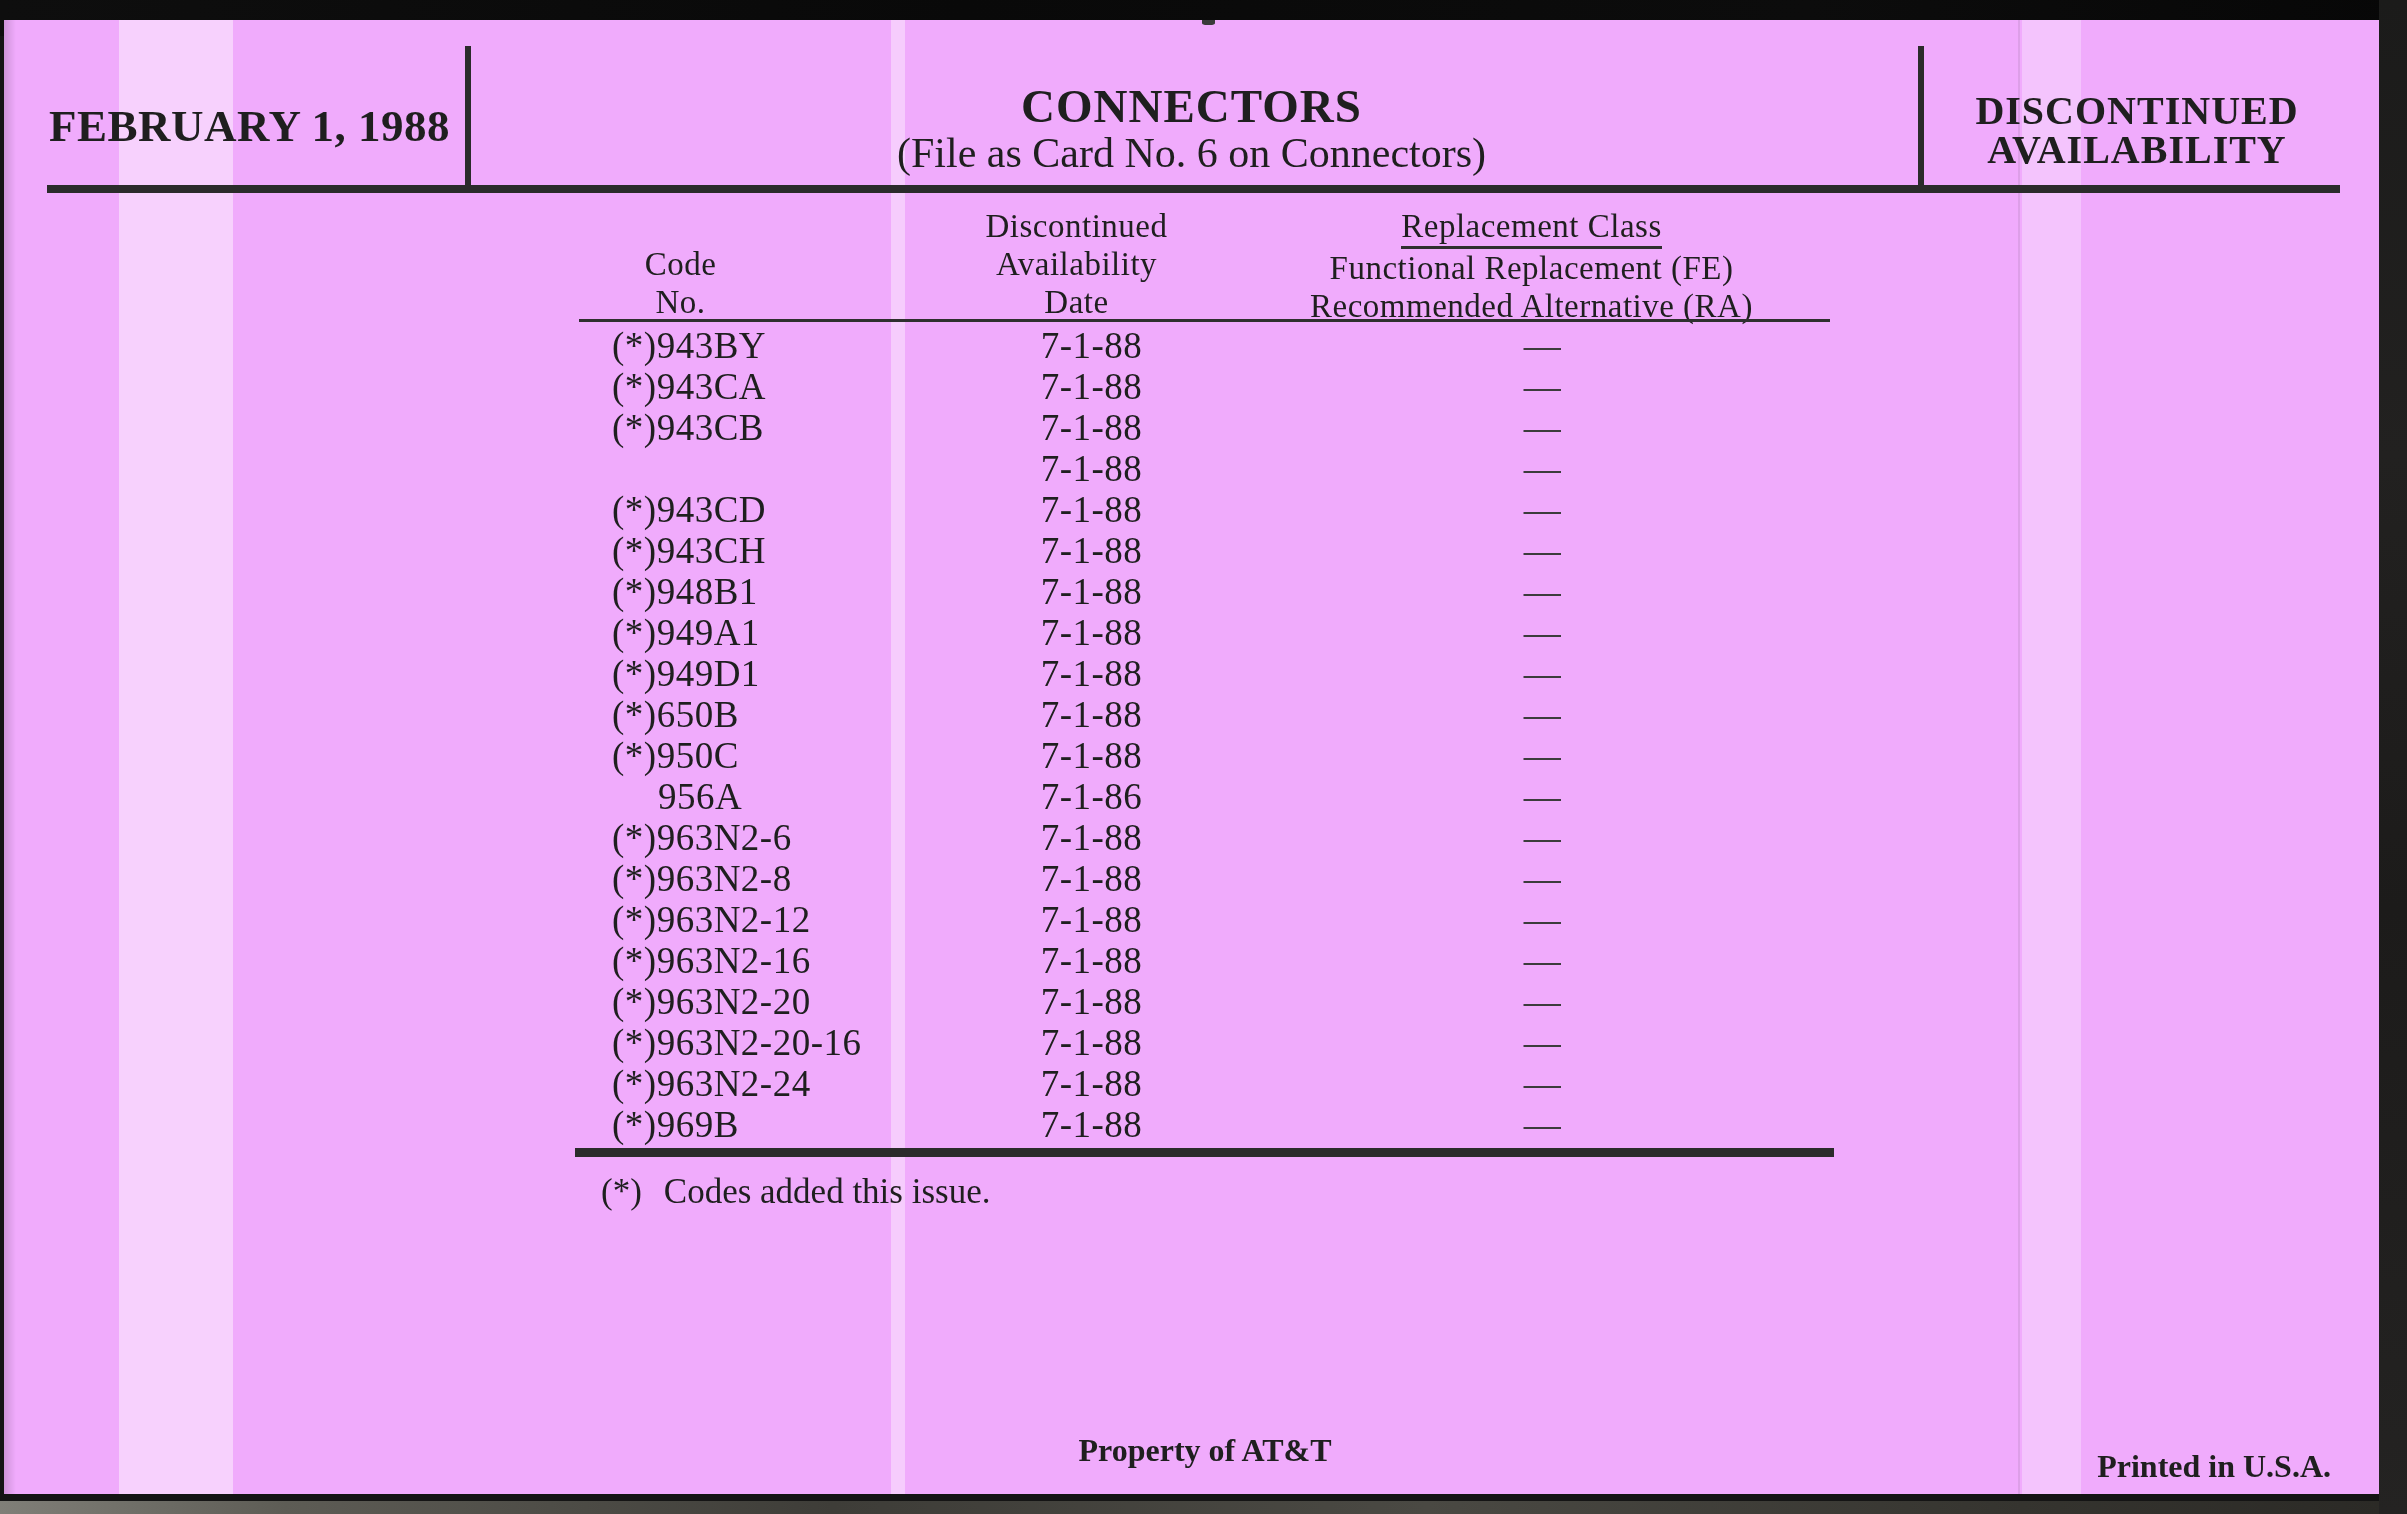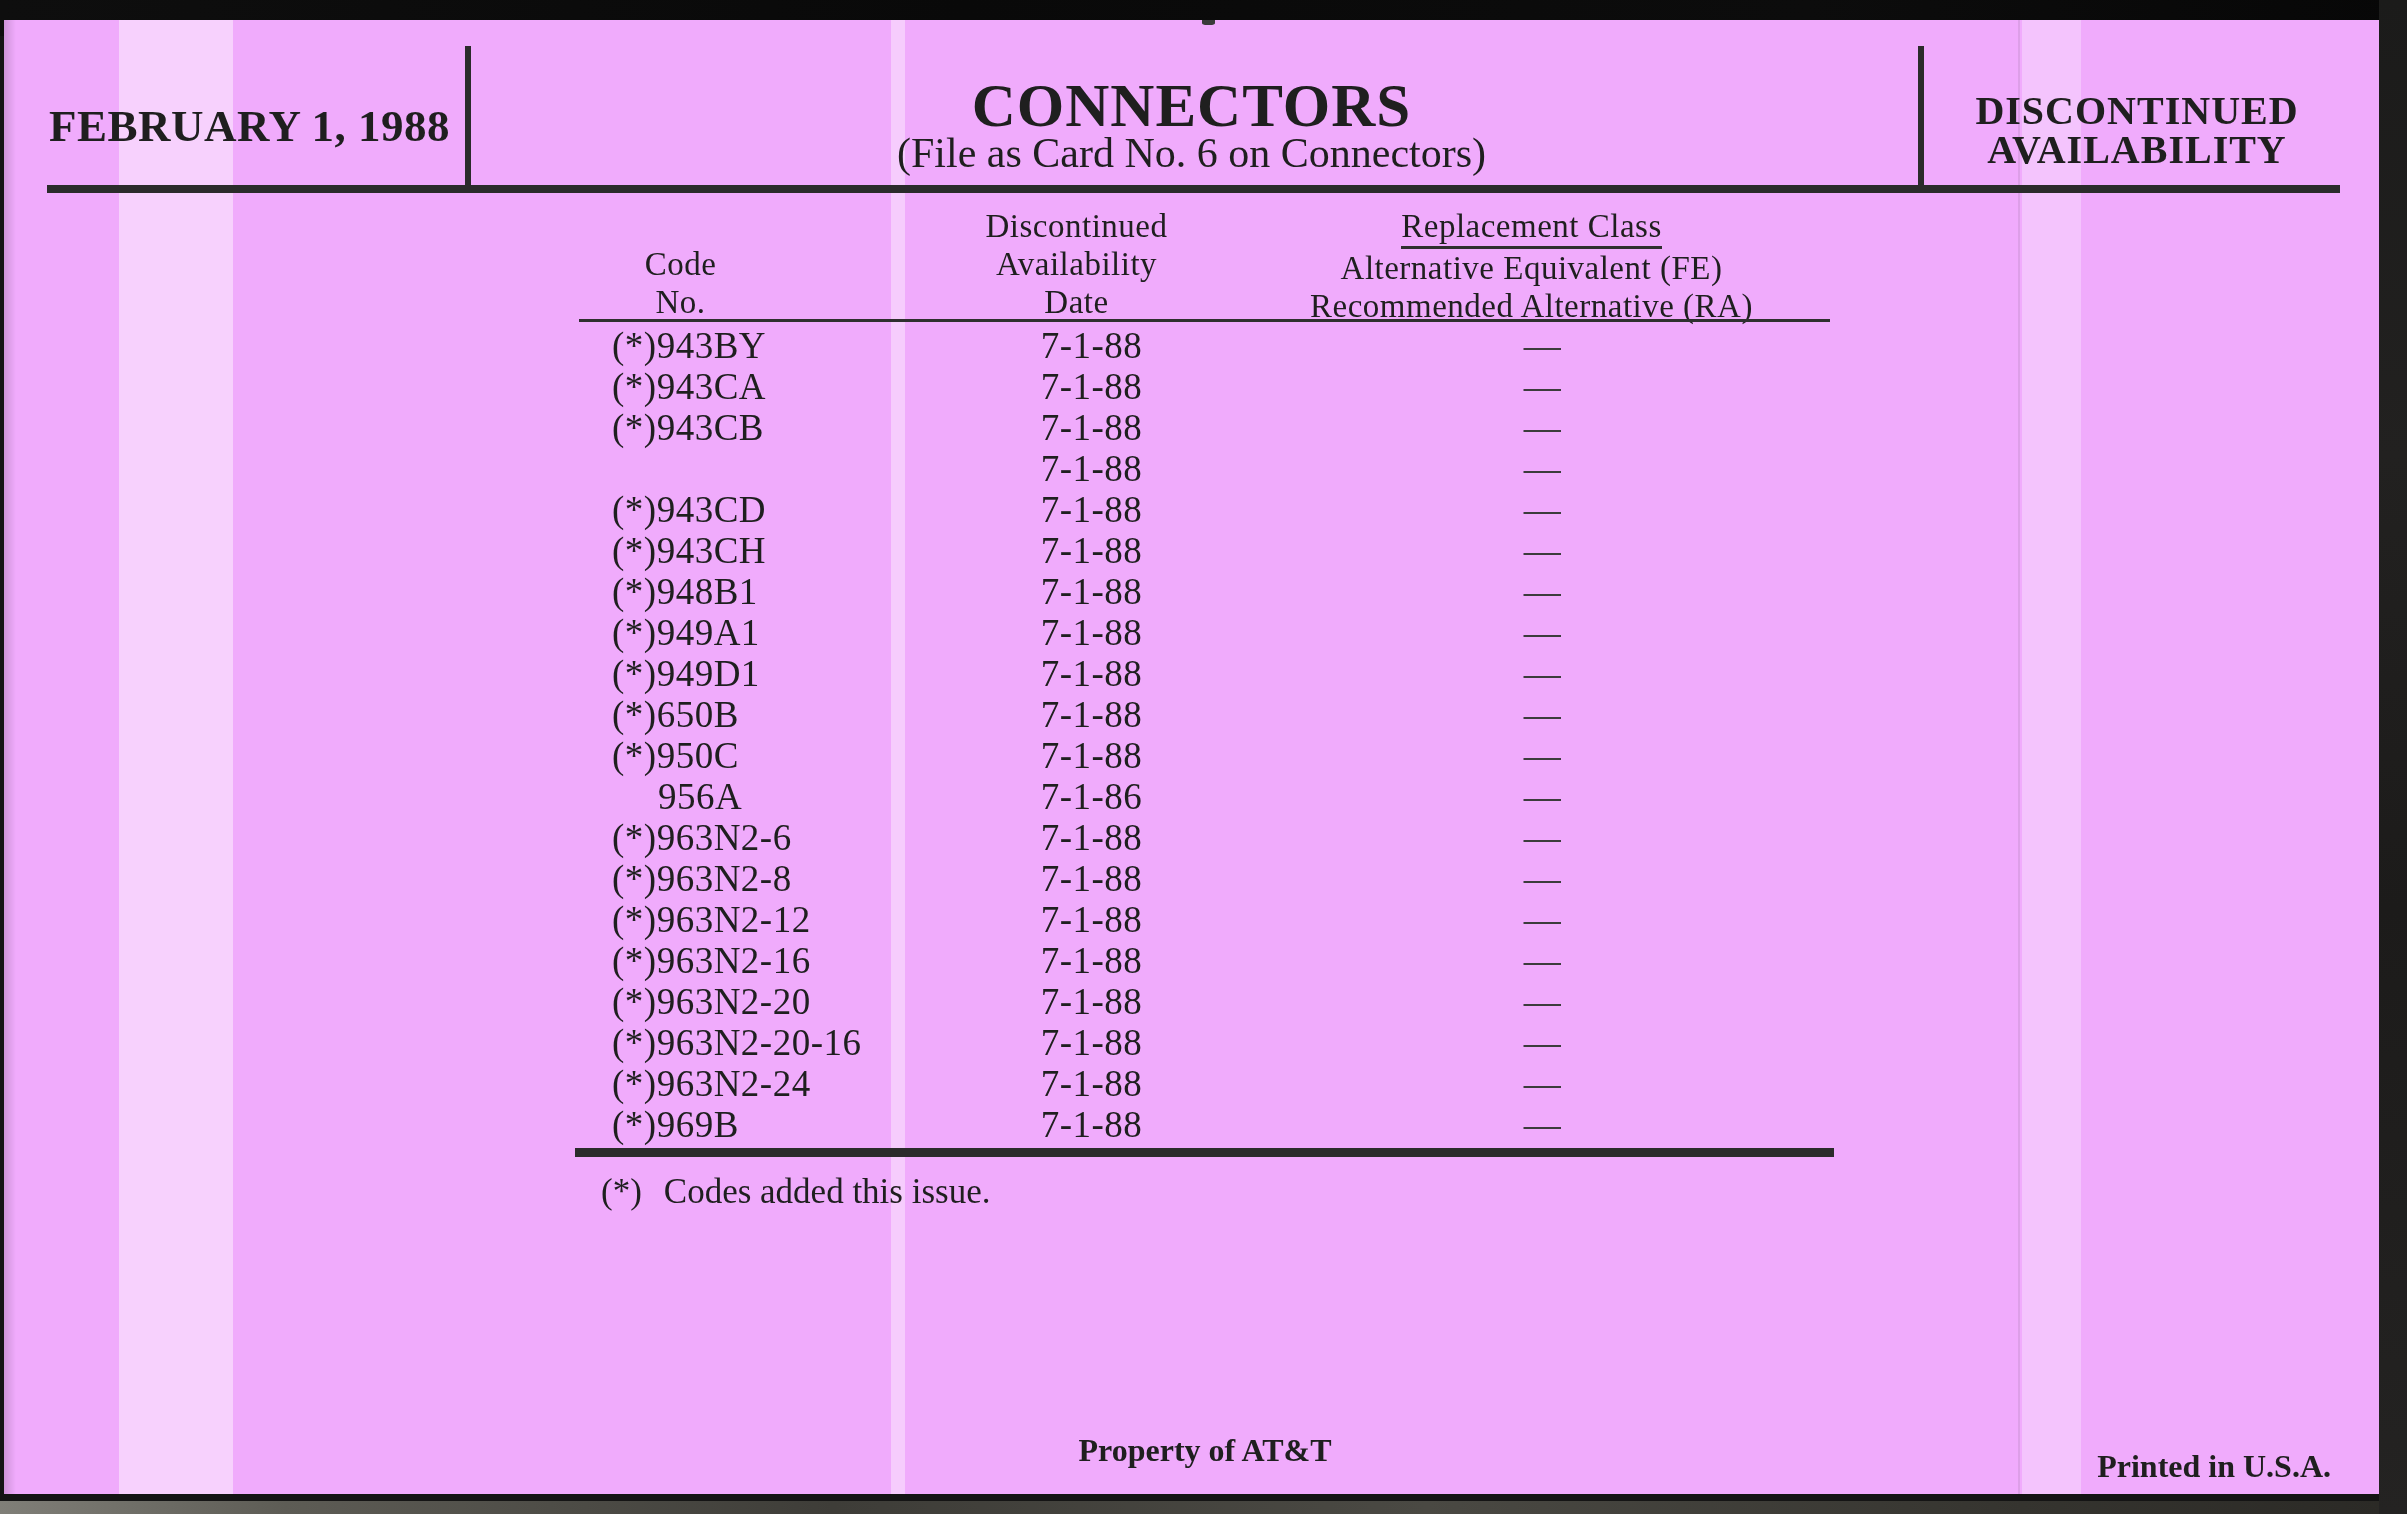--- a/index.html
+++ b/index.html
@@ -24,21 +24,21 @@
   .light-band-c{left:2018px;width:59px;background:rgba(255,255,255,.30);}
   .crease{left:2014px;width:2px;background:rgba(60,60,60,.10);}
   .top-nick{position:absolute;left:1198px;top:0;width:13px;height:5px;background:#3a3a3a;border-radius:0 0 40% 40%;}
 
   
   .hdr-date{position:absolute;left:45px;top:79px;width:420px;height:55px;
             font-weight:bold;font-size:45px;line-height:55px;letter-spacing:0.5px;white-space:nowrap;}
   .vbar{position:absolute;top:26px;width:6px;height:147px;background:#2b2b2b;}
   .vbar1{left:461px;} .vbar2{left:1914px;}
   .hdr-title{position:absolute;left:0;top:61px;width:2375px;text-align:center;
-             font-weight:bold;font-size:61px;line-height:50px;letter-spacing:1px;}
+             font-weight:bold;font-size:47px;line-height:50px;letter-spacing:1px;}
   .hdr-subtitle{position:absolute;left:0;top:111px;width:2375px;text-align:center;
                 font-size:42px;line-height:44px;}
   .hdr-da{position:absolute;left:1920px;top:71px;width:426px;text-align:center;
           font-weight:bold;font-size:40px;line-height:39px;letter-spacing:1px;}
   .rule-thick-top{position:absolute;left:43px;top:165px;width:2293px;height:8px;background:#2b2b2b;}
 
   
   .th{position:absolute;text-align:center;font-size:33px;line-height:38px;letter-spacing:0.5px;}
   .th-col1{left:528px;top:225px;width:297px;}
   .th-col2{left:924px;top:187px;width:297px;}
@@ -93,21 +93,21 @@
       <div>Code</div>
       <div>No.</div>
     </div>
     <div class="th th-col2">
       <div>Discontinued</div>
       <div>Availability</div>
       <div>Date</div>
     </div>
     <div class="th th-col3">
       <div><span class="underline">Replacement Class</span></div>
-      <div>Alternative Equivalent (FE)</div>
+      <div>Functional Replacement (FE)</div>
       <div>Recommended Alternative (RA)</div>
     </div>
     <div class="rule-thin"></div>
 
     <div class="rows">
         <div class="trow">
           <div class="cell code">(*)943BY</div>
           <div class="cell date">7-1-88</div>
           <div class="cell repl">—</div>
         </div>

